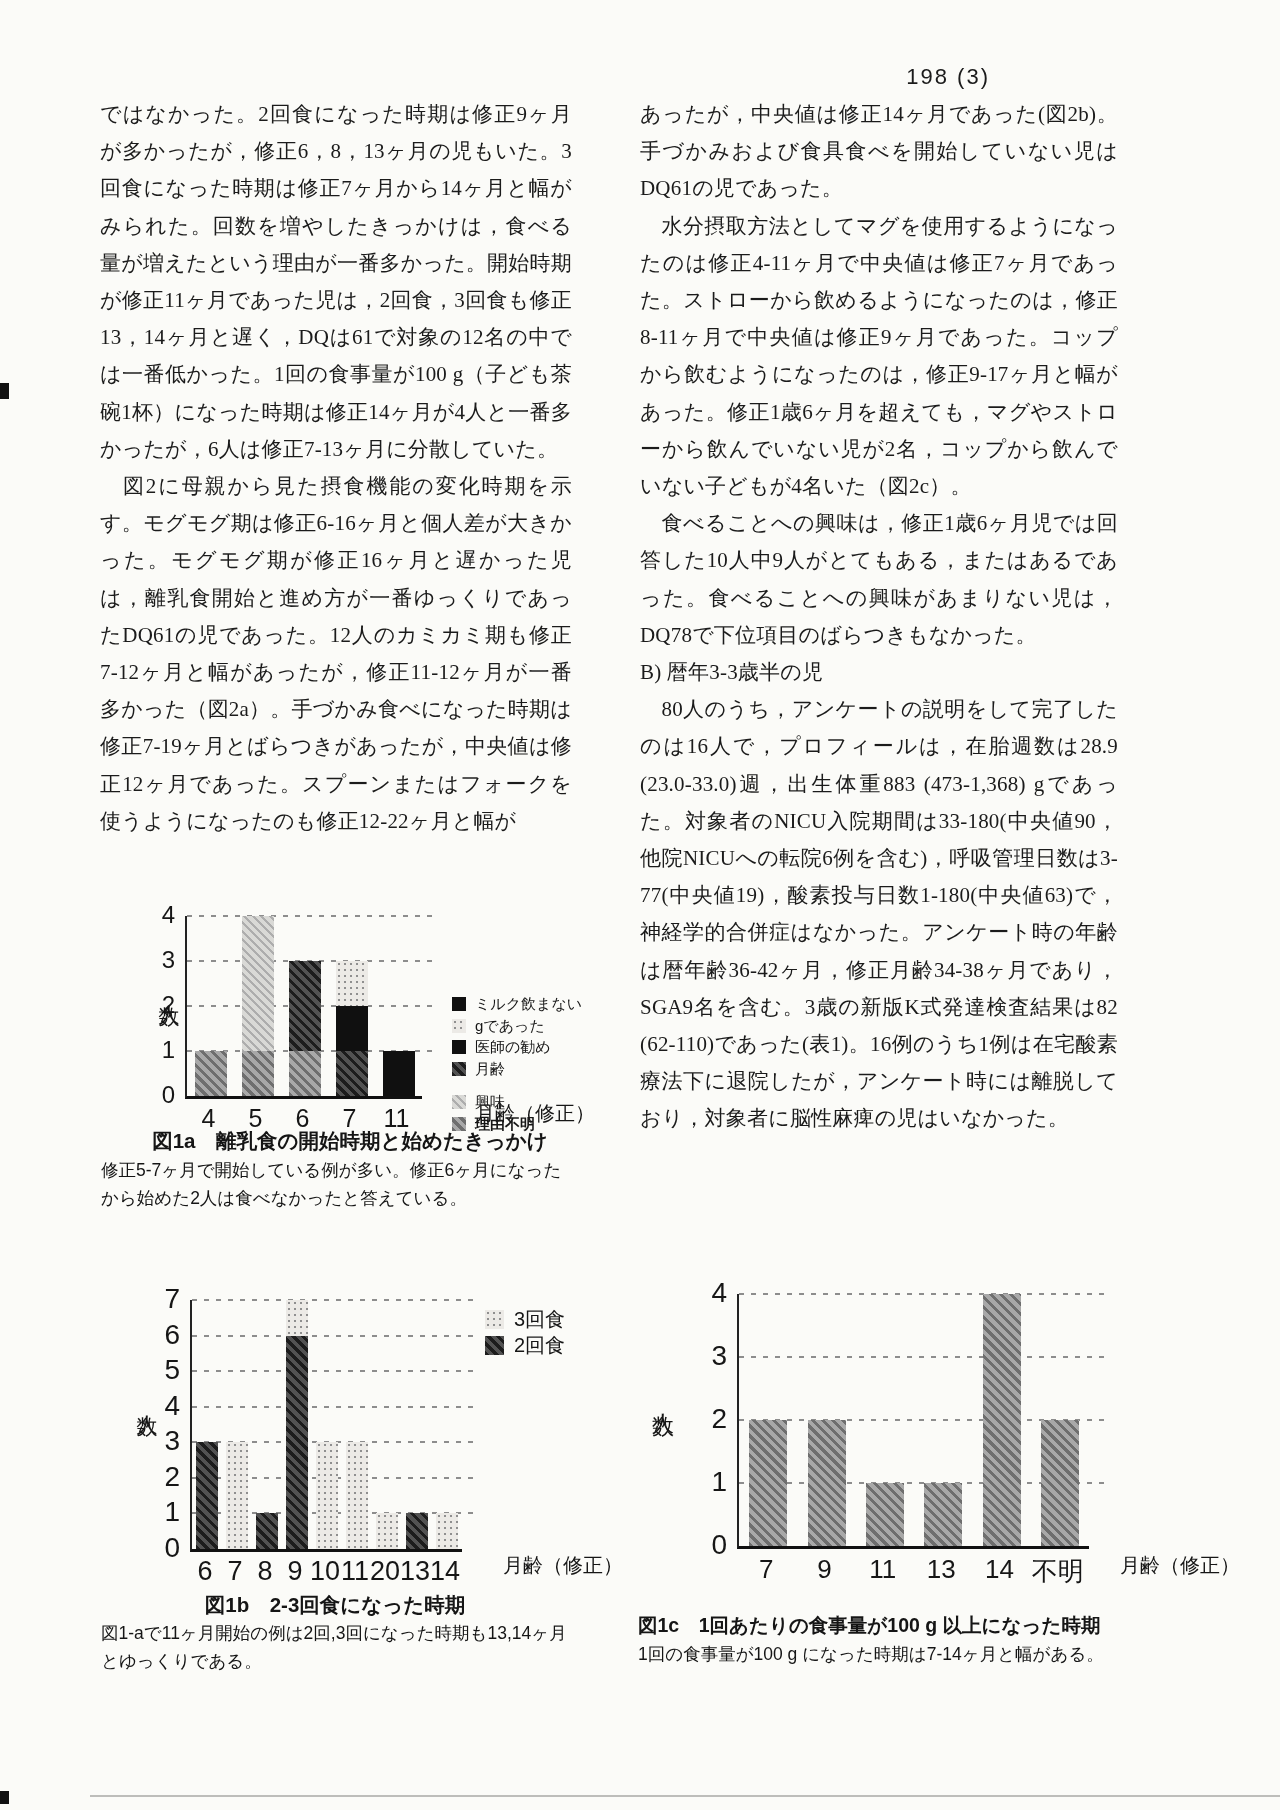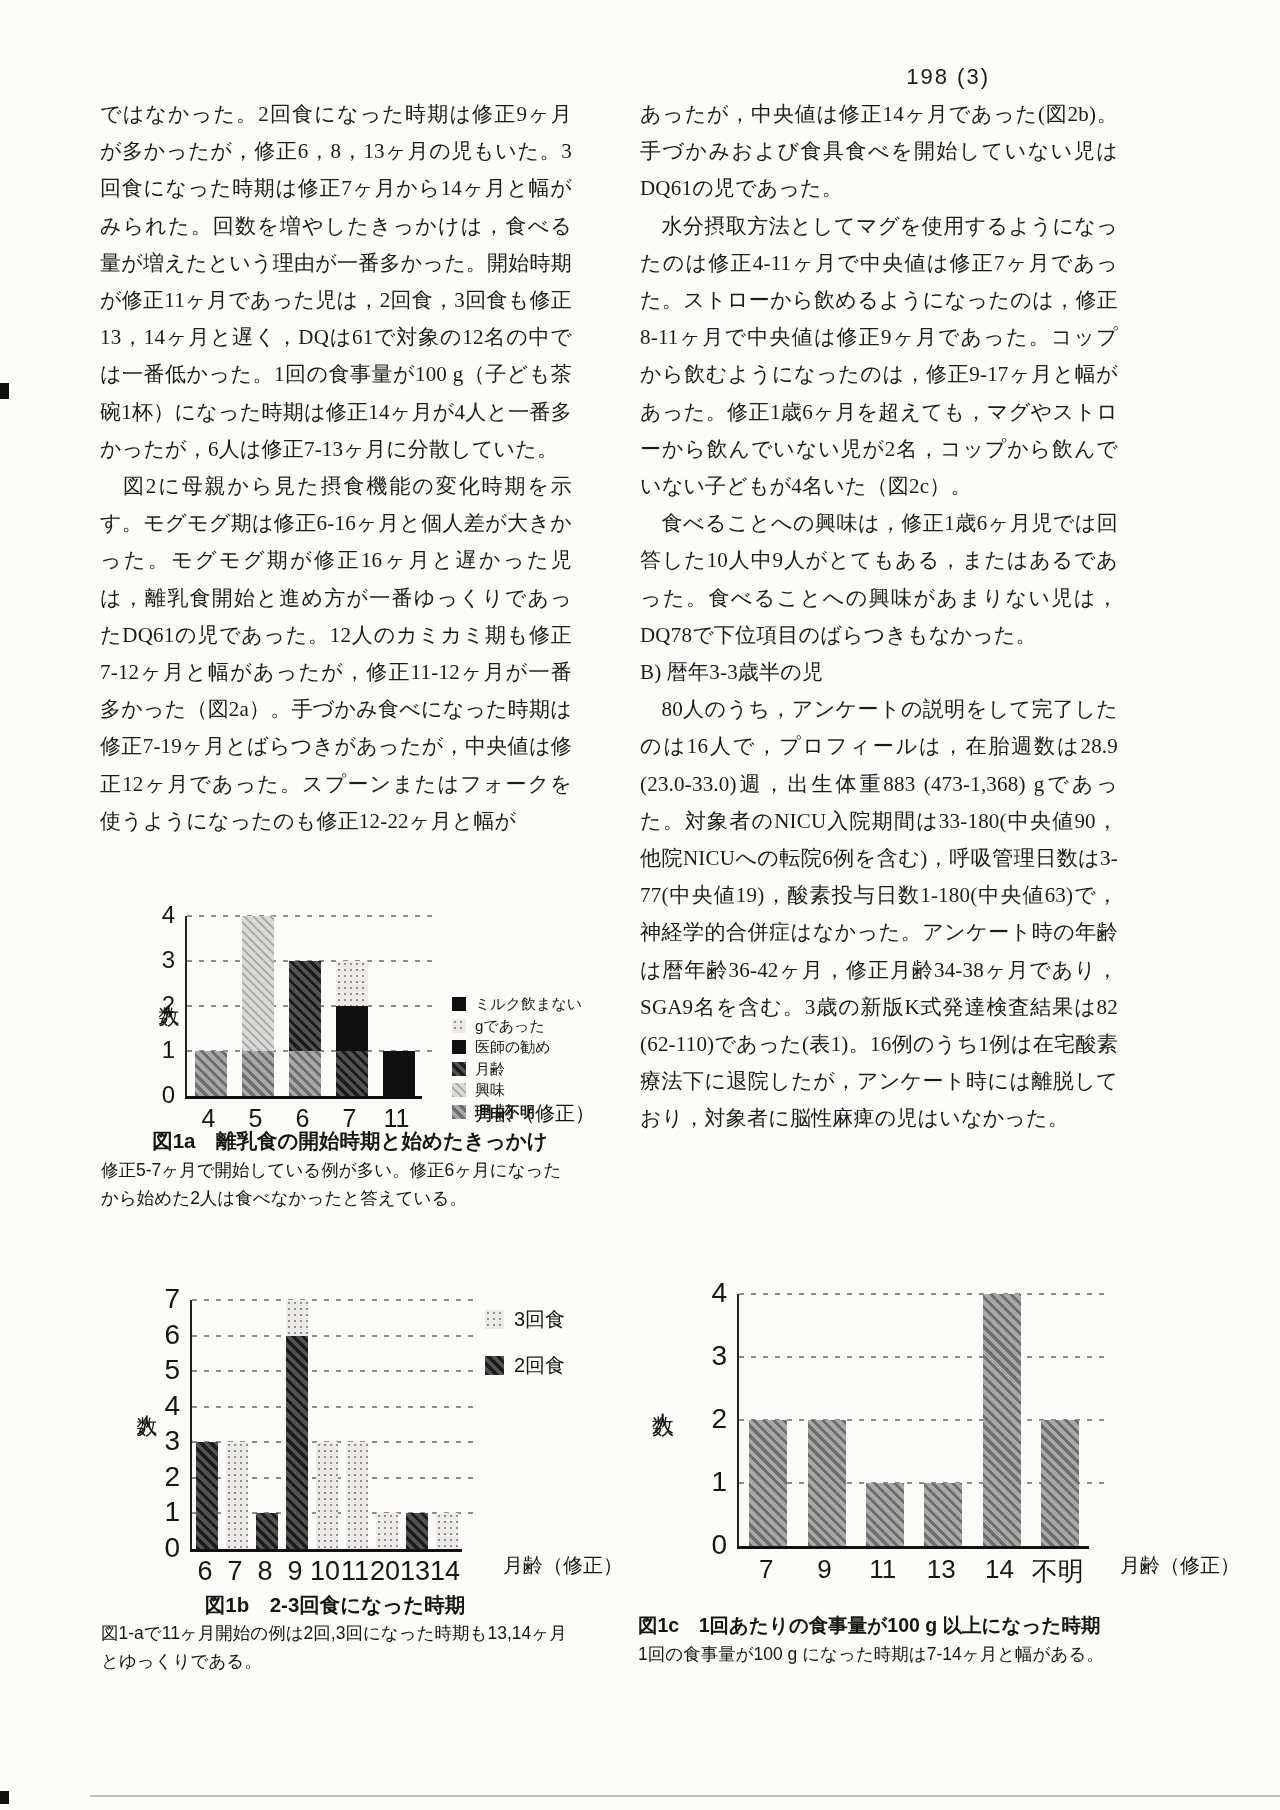--- a/index.html
+++ b/index.html
@@ -98,21 +98,21 @@
           <div class="legend-label" style="font-size: 15px;">ミルク飲まない</div>
         </div>
         <div class="legend-row" style="margin-bottom: 5px;">
           <div class="legend-swatch pat-dot-light" style="width: 14px; height: 14px; margin-right: 9px;"></div>
           <div class="legend-label" style="font-size: 15px;">gであった</div>
         </div>
         <div class="legend-row" style="margin-bottom: 5px;">
           <div class="legend-swatch pat-solid-black" style="width: 14px; height: 14px; margin-right: 9px;"></div>
           <div class="legend-label" style="font-size: 15px;">医師の勧め</div>
         </div>
-        <div class="legend-row" style="margin-bottom: 5px;">
+        <div class="legend-row" style="margin-bottom: 17px;">
           <div class="legend-swatch pat-hatch-dark" style="width: 14px; height: 14px; margin-right: 9px;"></div>
           <div class="legend-label" style="font-size: 15px;">月齢</div>
         </div>
         <div class="legend-row" style="margin-bottom: 5px;">
           <div class="legend-swatch pat-hatch-light" style="width: 14px; height: 14px; margin-right: 9px;"></div>
           <div class="legend-label" style="font-size: 15px;">興味</div>
         </div>
         <div class="legend-row" style="margin-bottom: 5px; font-weight: bold;">
           <div class="legend-swatch pat-hatch-gray" style="width: 14px; height: 14px; margin-right: 9px;"></div>
           <div class="legend-label" style="font-size: 15px;">理由不明</div>
@@ -155,21 +155,21 @@
       <div class="tick y" style="left: 0px; width: 85px; top: 233.429px; font-size: 28px;">1</div>
       <div class="tick y" style="left: 0px; width: 85px; top: 197.857px; font-size: 28px;">2</div>
       <div class="tick y" style="left: 0px; width: 85px; top: 162.286px; font-size: 28px;">3</div>
       <div class="tick y" style="left: 0px; width: 85px; top: 126.714px; font-size: 28px;">4</div>
       <div class="tick y" style="left: 0px; width: 85px; top: 91.1429px; font-size: 28px;">5</div>
       <div class="tick y" style="left: 0px; width: 85px; top: 55.5714px; font-size: 28px;">6</div>
       <div class="tick y" style="left: 0px; width: 85px; top: 20px; font-size: 28px;">7</div>
       <div class="axis-ylabel" style="left: 38px; top: 118px; font-size: 21px;">人数</div>
       <div class="axis-xlabel" style="left: 408px; top: 272px; font-size: 20px;">月齢（修正）</div>
       <div class="legend" style="left: 390px; top: 28px;">
-        <div class="legend-row" style="margin-bottom: 24px;">
+        <div class="legend-row" style="margin-bottom: 4px;">
           <div class="legend-swatch pat-dot-light" style="width: 19px; height: 19px; margin-right: 10px;"></div>
           <div class="legend-label" style="font-size: 20px;">3回食</div>
         </div>
         <div class="legend-row" style="margin-bottom: 8px;">
           <div class="legend-swatch pat-hatch-dark" style="width: 19px; height: 19px; margin-right: 10px;"></div>
           <div class="legend-label" style="font-size: 20px;">2回食</div>
         </div>
       </div>
     </div>
   <div class="fig-caption c1b">図1b　2-3回食になった時期</div>

